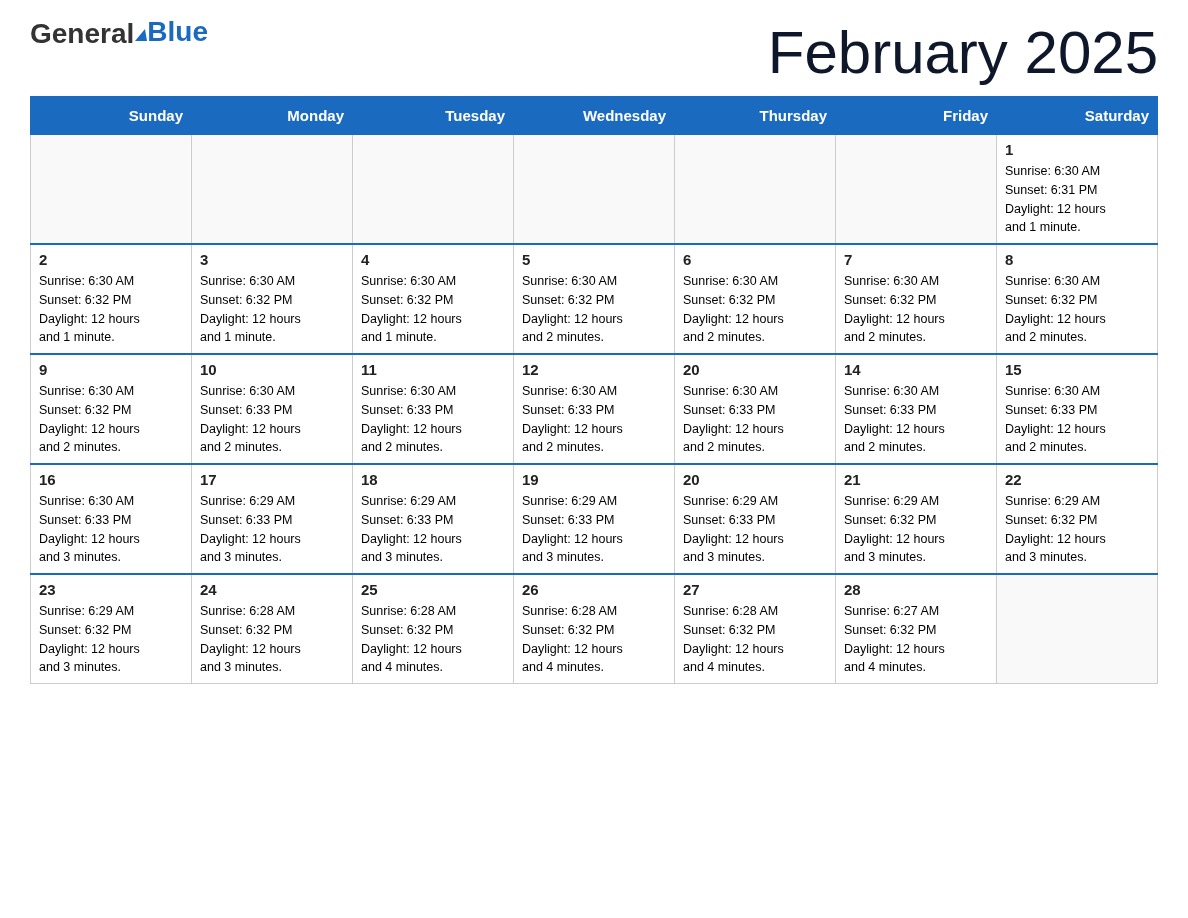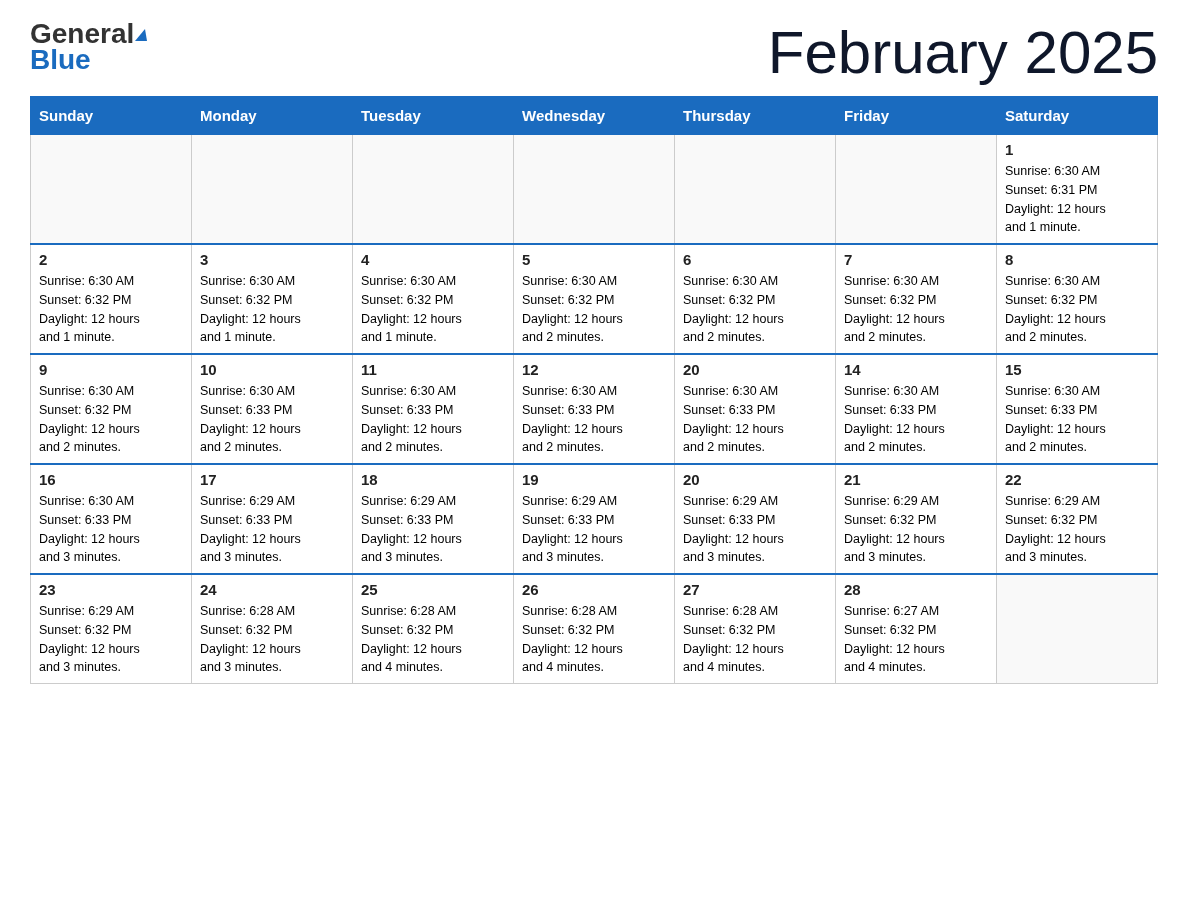--- a/index.html
+++ b/index.html
@@ -11,21 +11,20 @@
       min-height: 918px;
     }
     .header {
       display: flex;
       justify-content: space-between;
       align-items: flex-start;
       margin-bottom: 10px;
     }
     .logo {
       display: flex;
-      flex-direction: column;
       align-items: flex-start;
     }
     .logo-general {
       font-size: 28px;
       font-weight: bold;
       color: #333;
       line-height: 1;
     }
     .logo-general span {
       color: #1a6bbf;
@@ -56,21 +55,21 @@
       width: 100%;
       border-collapse: collapse;
       margin-top: 10px;
     }
     .calendar th {
       background-color: #1a6bbf;
       color: #fff;
       font-size: 15px;
       font-weight: bold;
       padding: 10px 8px;
-      text-align: left;
+      text-align: right;
       border: 1px solid #1a6bbf;
     }
     .calendar td {
       border: 1px solid #ccc;
       vertical-align: top;
       padding: 6px 8px;
       width: 14.28%;
       min-height: 100px;
       font-size: 13px;
       color: #333;

